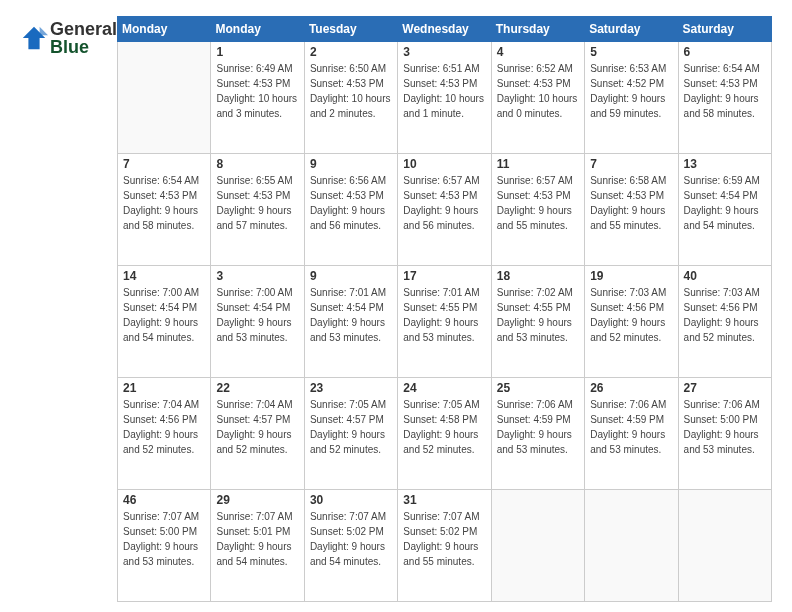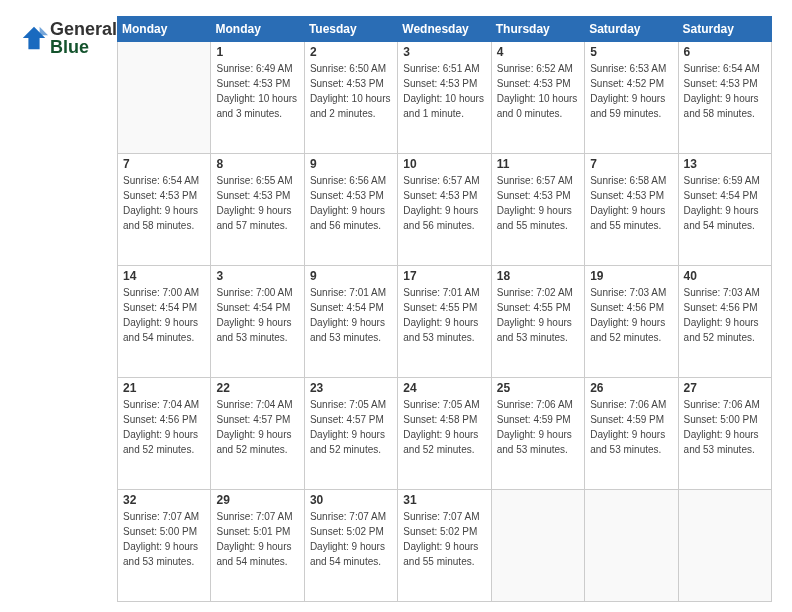--- a/index.html
+++ b/index.html
@@ -242,21 +242,21 @@
             <span class="day-num">26</span>
             <div class="day-info">Sunrise: 7:06 AM<br>Sunset: 4:59 PM<br>Daylight: 9 hours<br>and 53 minutes.</div>
           </td>
           <td>
             <span class="day-num">27</span>
             <div class="day-info">Sunrise: 7:06 AM<br>Sunset: 5:00 PM<br>Daylight: 9 hours<br>and 53 minutes.</div>
           </td>
         </tr>
         <tr>
           <td>
-            <span class="day-num">32</span>
+            <span class="day-num">46</span>
             <div class="day-info">Sunrise: 7:07 AM<br>Sunset: 5:00 PM<br>Daylight: 9 hours<br>and 53 minutes.</div>
           </td>
           <td>
             <span class="day-num">29</span>
             <div class="day-info">Sunrise: 7:07 AM<br>Sunset: 5:01 PM<br>Daylight: 9 hours<br>and 54 minutes.</div>
           </td>
           <td>
             <span class="day-num">30</span>
             <div class="day-info">Sunrise: 7:07 AM<br>Sunset: 5:02 PM<br>Daylight: 9 hours<br>and 54 minutes.</div>
           </td>

